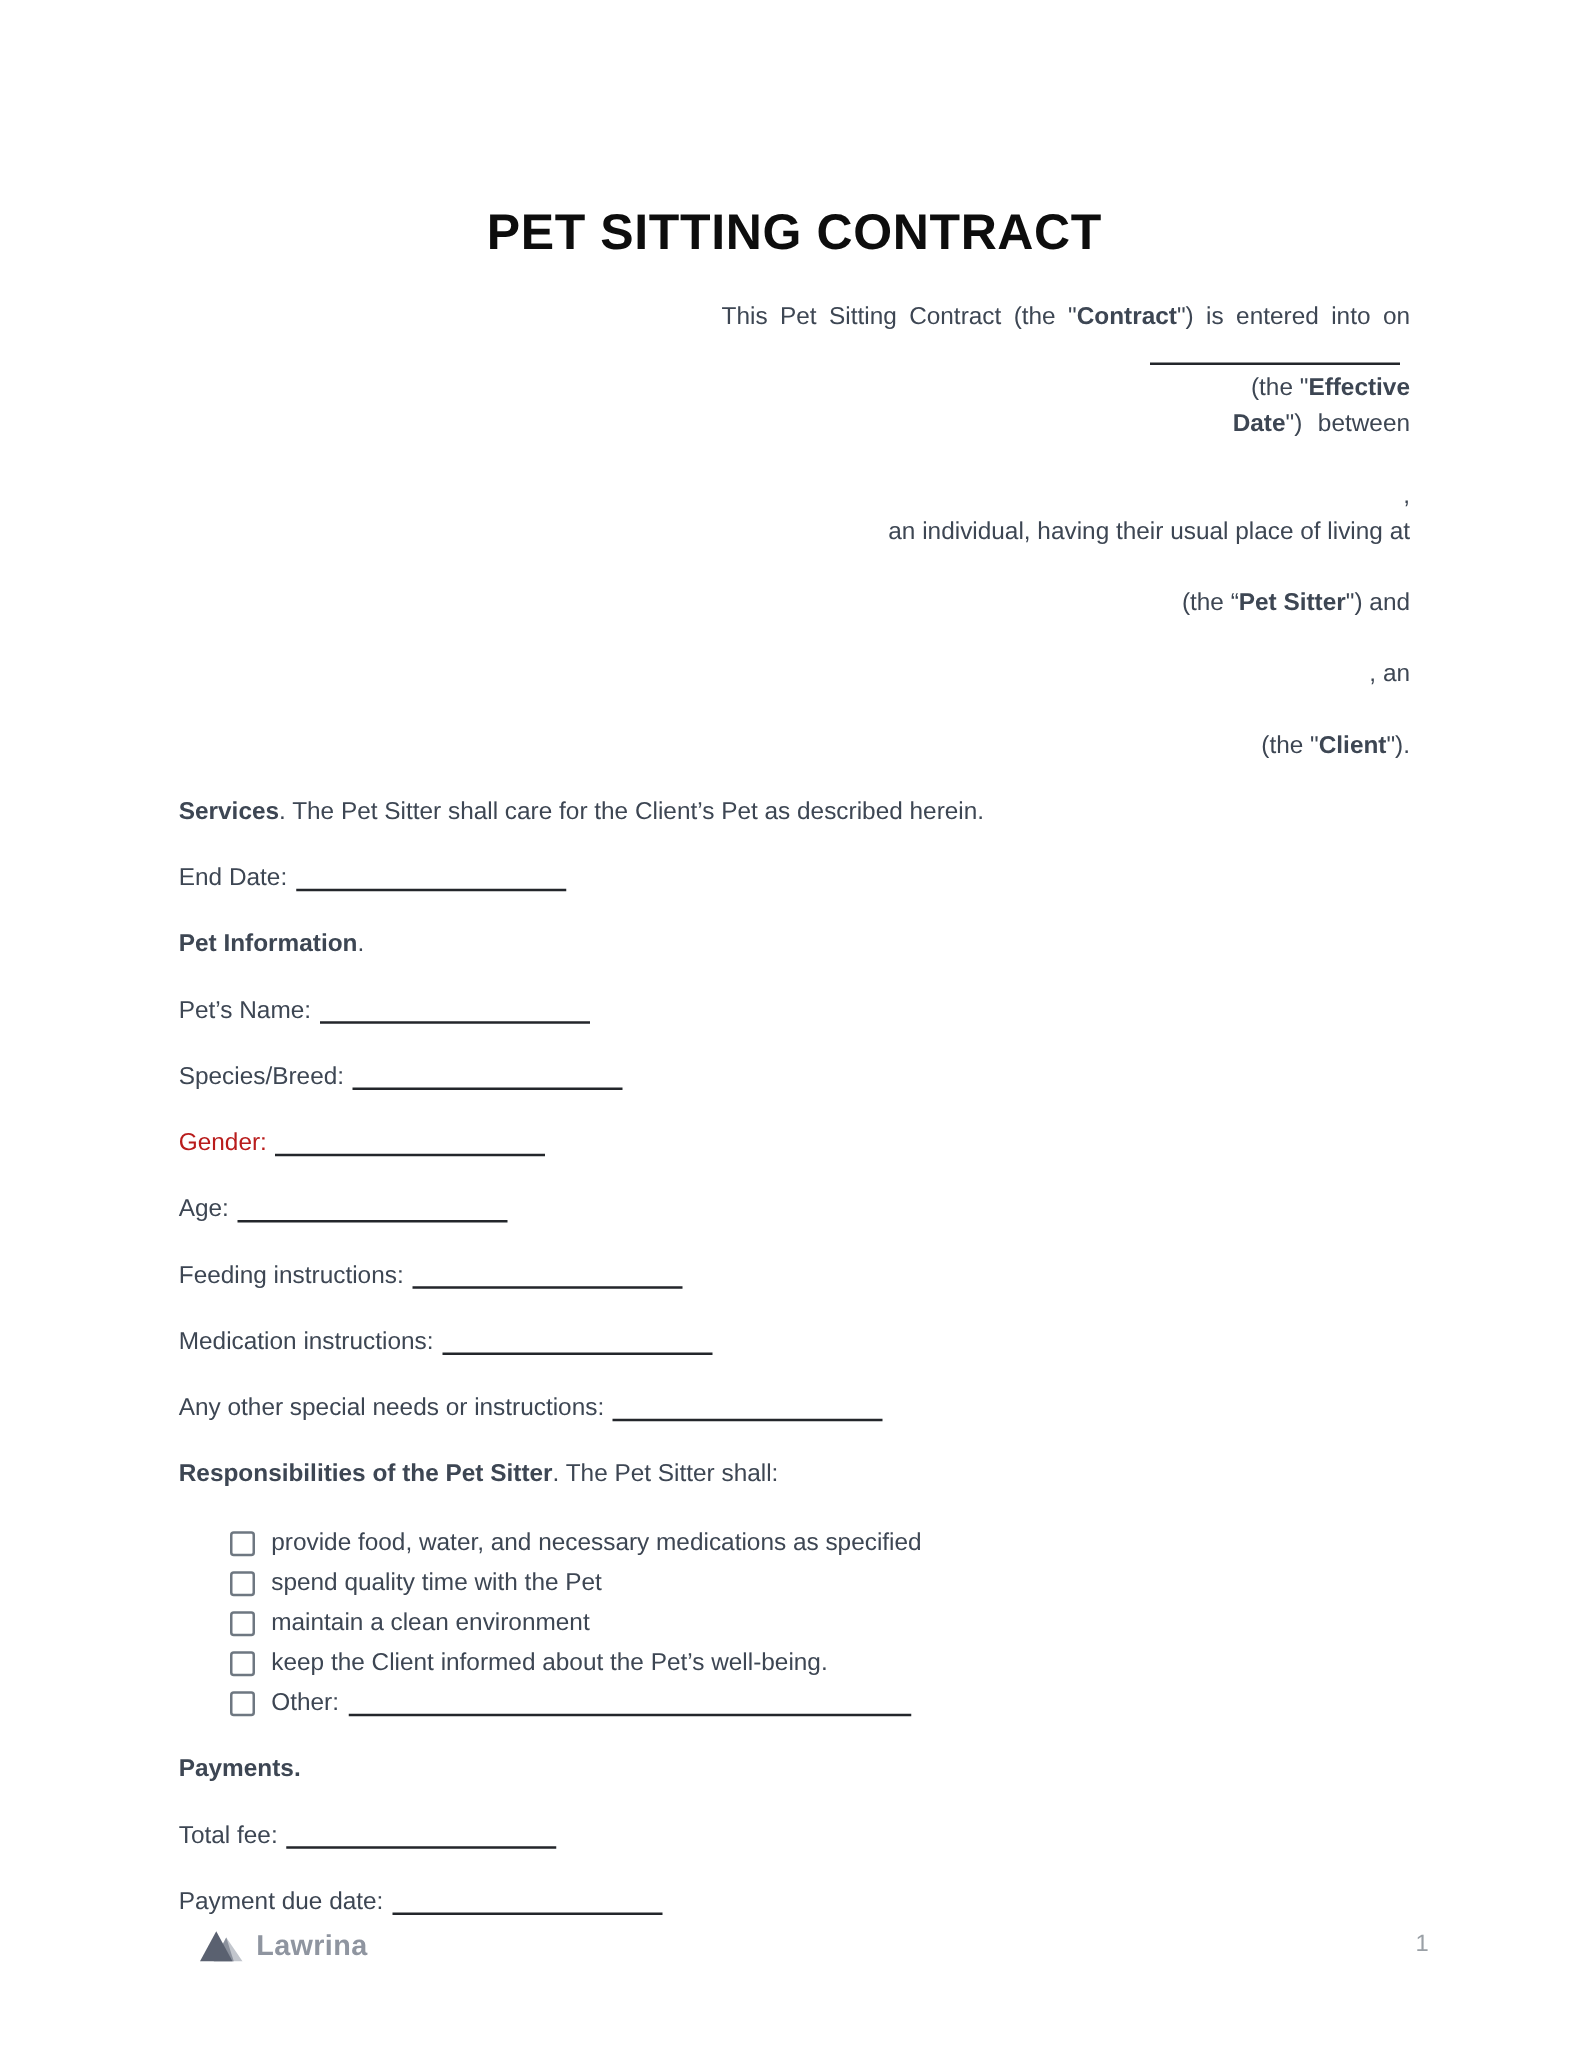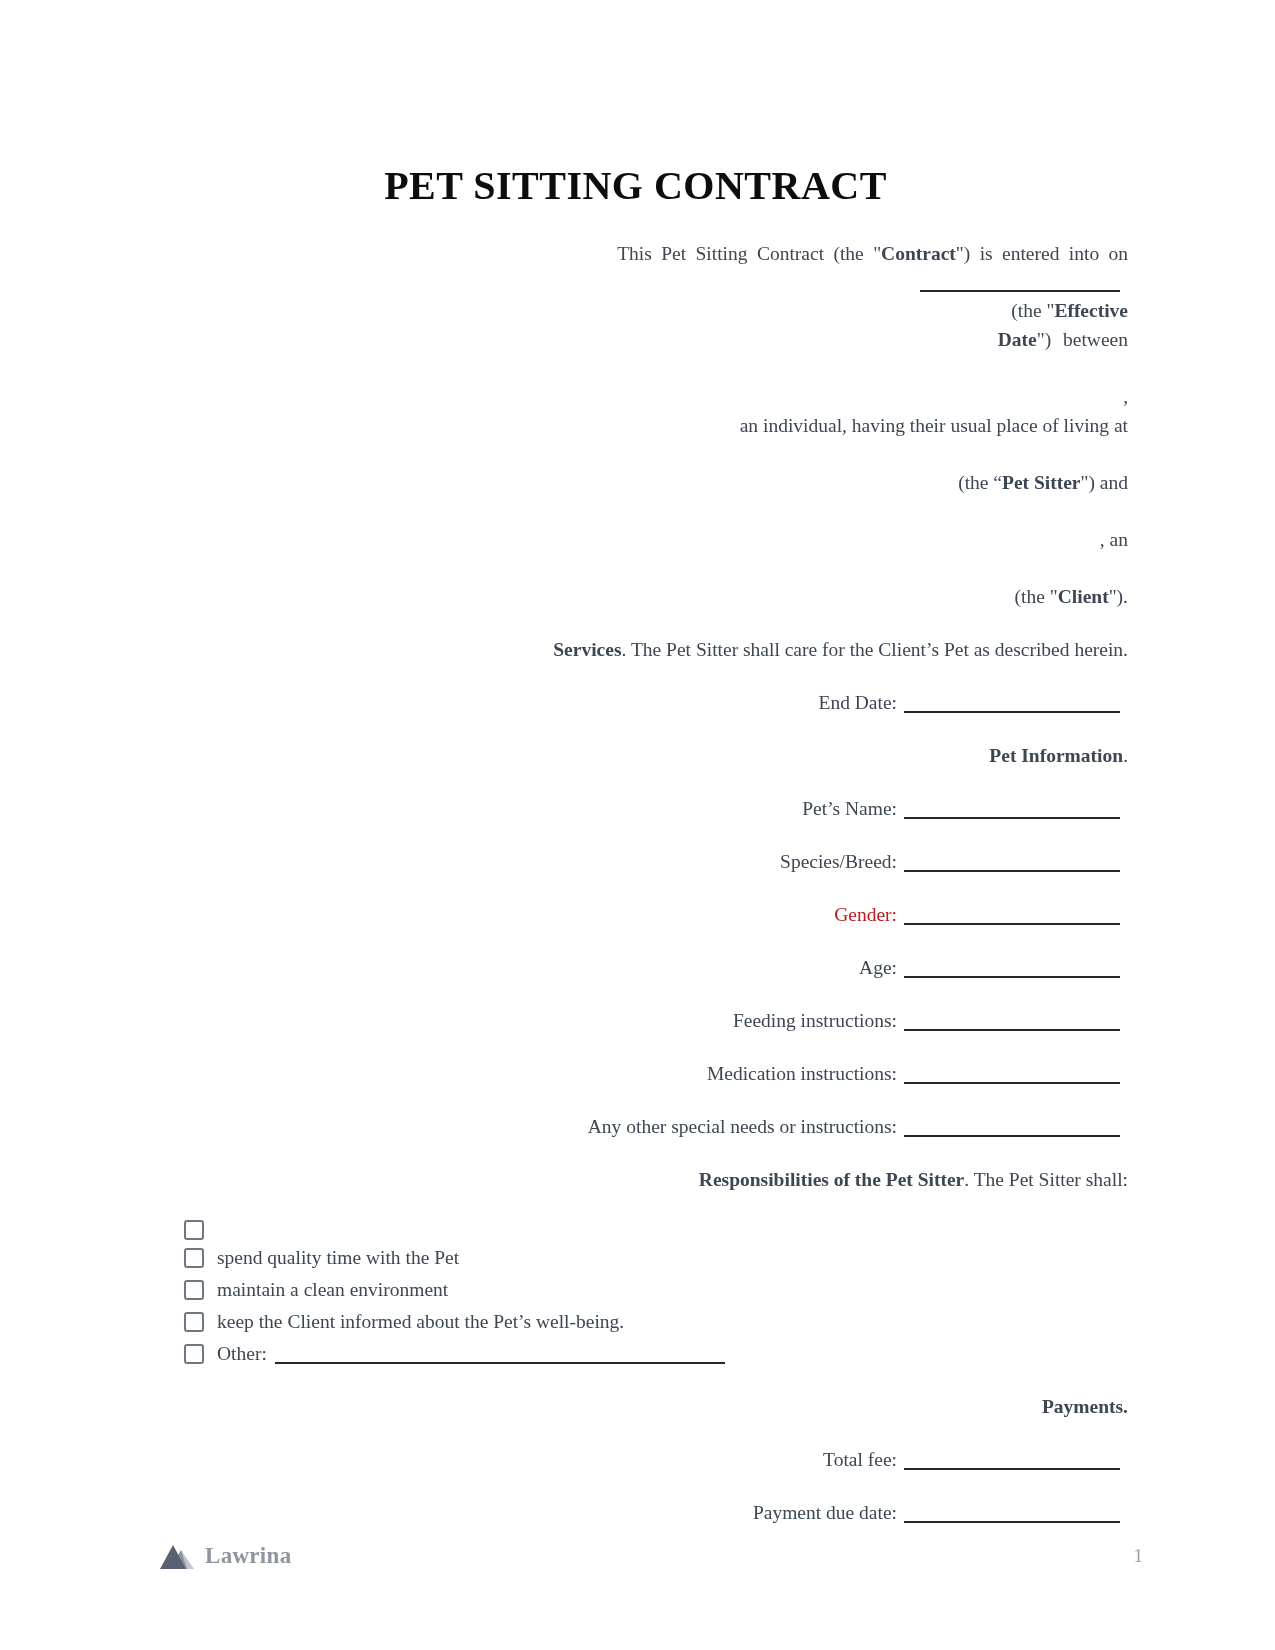--- a/index.html
+++ b/index.html
@@ -1,28 +1,28 @@
 <!DOCTYPE html>
 <html><head>
 <meta charset="utf-8">
 <style>
   html,body{margin:0;padding:0;background:#ffffff;}
   .page{
     position:relative;width:1275px;height:1650px;background:#fff;overflow:hidden;
-    font-family:Liberation Serif, serif;color:#3d4653;font-size:19.5px;
+    font-family:Liberation Sans, sans-serif;color:#3d4653;font-size:19.5px;
   }
   .content{position:absolute;left:143px;top:0;width:985px;}
   .title{
     font-size:40px;line-height:44px;font-weight:bold;color:#0d0d0d;
     text-align:center;margin:164px 0 0 0;letter-spacing:.5px;
   }
   b{font-weight:bold;}
   .para{margin-top:31px;}
   .line{display:flex;align-items:flex-end;line-height:29px;flex-direction:column;}
-  .row{display:flex;align-items:flex-end;line-height:29px;margin-top:24px;justify-content:flex-end;}
+  .row{display:flex;align-items:flex-end;line-height:29px;margin-top:24px;}
   .t{white-space:pre;}
   .ws4{word-spacing:4.5px;}
   .ws7{word-spacing:7px;}
   .ws8{word-spacing:8px;}
   .black{color:#b91c1c;}
   .blank{
     border-bottom:2px solid #23262b;height:24px;box-sizing:border-box;
     margin:0 8px 4px 8px;flex:1 1 auto;
   }
   .blank.fixed{flex:0 0 auto;}
@@ -131,20 +131,21 @@
       <span class="blank fixed w216 ml7"></span>
     </div>
 
     <div class="row">
       <span class="t"><b>Responsibilities of the Pet Sitter</b><span>. The Pet Sitter shall:</span></span>
     </div>
 
     <div class="checks">
       <div class="check">
         <span class="box"></span>
+        <span class="t">provide food, water, and necessary medications as specified</span>
       </div>
       <div class="check">
         <span class="box"></span>
         <span class="t">spend quality time with the Pet</span>
       </div>
       <div class="check">
         <span class="box"></span>
         <span class="t">maintain a clean environment</span>
       </div>
       <div class="check">

